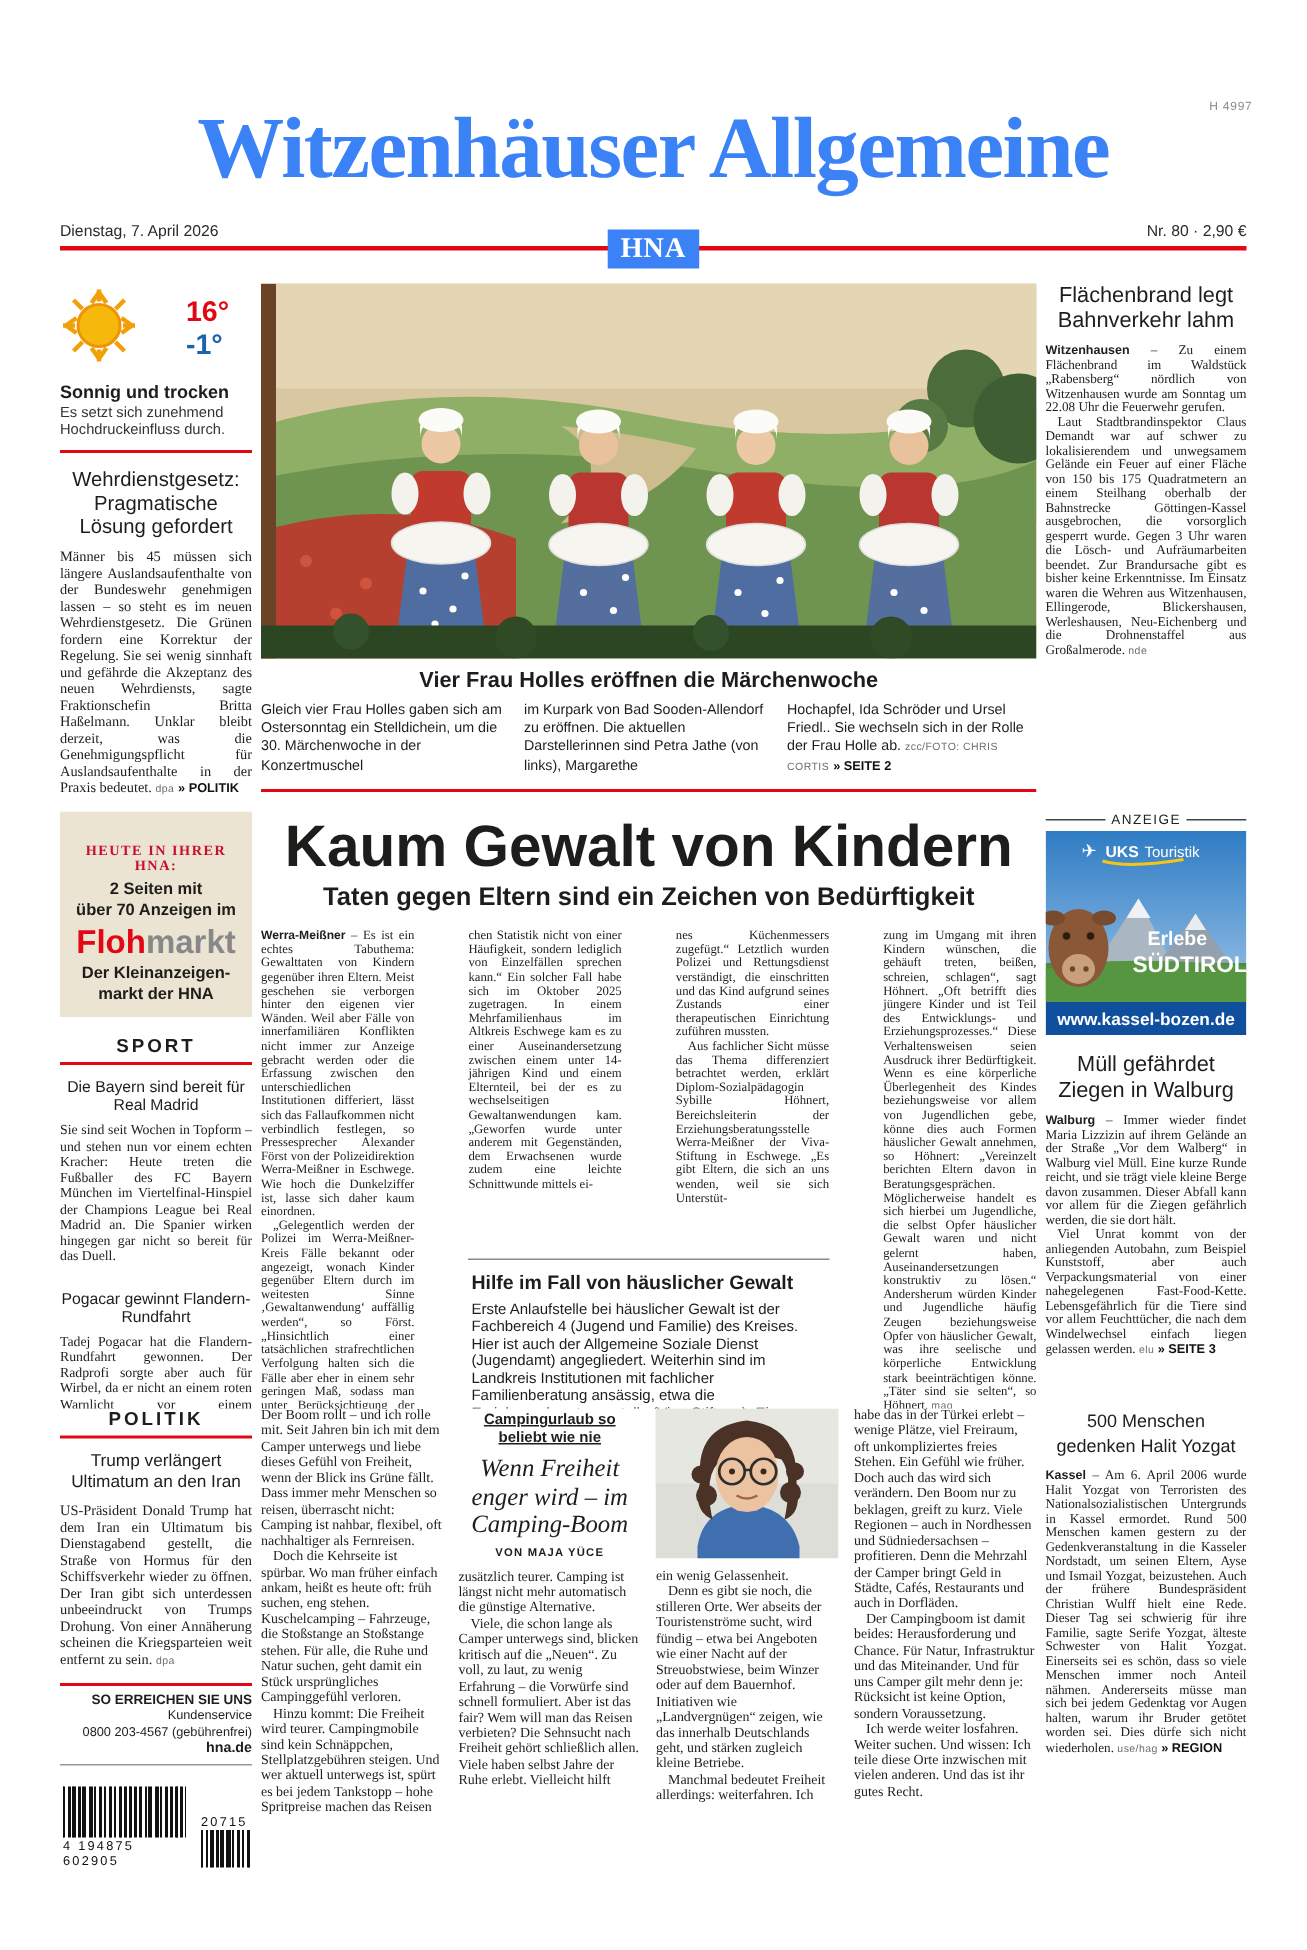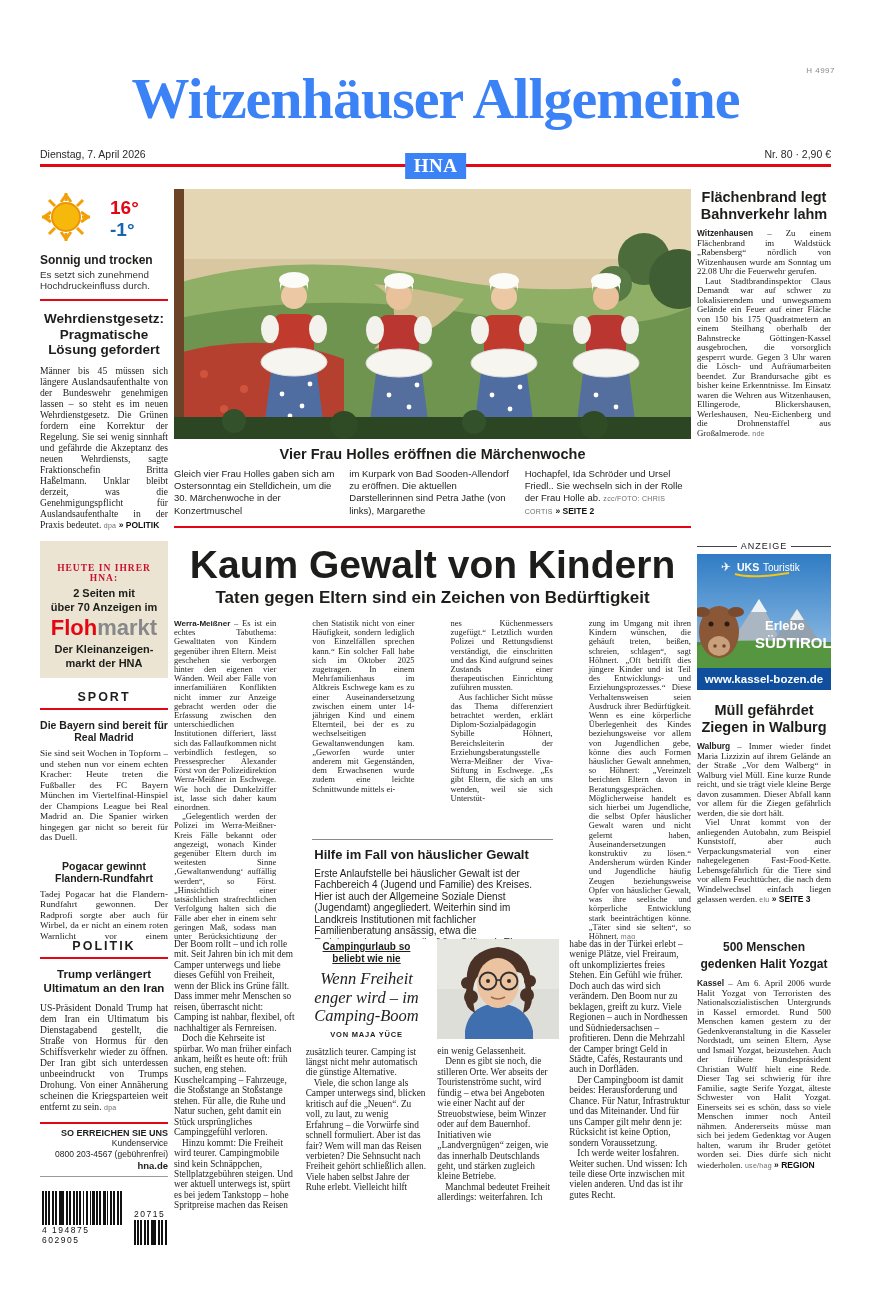--- a/index.html
+++ b/index.html
@@ -16,42 +16,42 @@
   .hna-logo{position:absolute;left:50%;transform:translateX(-50%);bottom:-15px;z-index:3;
             background:#3b82f6;color:#fff;font:bold 19px/26px "Liberation Serif",serif;
             padding:0 9px;letter-spacing:.5px;}
 
   
   .grid{display:grid;grid-template-columns:128px 517px 134px;grid-template-rows:352px 398px 336px;
         column-gap:6px;margin:22px 40px 0;}
   .cell{overflow:hidden;position:relative;}
 
   
-  .headline-s{font-family:"Liberation Sans",sans-serif;font-weight:bold;text-align:center;margin:0 0 7px;}
+  .headline-s{font-family:"Liberation Sans",sans-serif;font-weight:normal;text-align:center;margin:0 0 7px;}
   .h-left{font-size:13.5px;line-height:15.5px;}
   .h-right{font-size:14.5px;line-height:16.5px;}
   .h-trump{font-size:11.5px;line-height:13.5px;}
   .h-sport{font-size:10.5px;line-height:12px;margin-bottom:5px;}
   .bodytext p{margin:0;text-align:justify;}
   .bodytext p + p{text-indent:8px;}
   .bt-left p{font-size:9.6px;line-height:11px;}
   .bt-sport p{font-size:9.2px;line-height:10.5px;}
   .bt-right p{font-size:8.8px;line-height:9.5px;}
   .bt-main p{font-size:8.5px;line-height:9.2px;}
   .loc{font-family:"Liberation Sans",sans-serif;font-weight:bold;font-size:.95em;}
   .credit{font:7px "Liberation Sans",sans-serif;color:#6e6e6e;letter-spacing:.3px;}
   .ref{font:bold 8.5px "Liberation Sans",sans-serif;color:#111;white-space:nowrap;}
 
   .section-head{font:bold 12.5px "Liberation Sans",sans-serif;letter-spacing:2px;text-align:center;
                 padding-bottom:4px;border-bottom:2.5px solid #e30613;margin:0 0 9px;}
 
   
   .weather{padding-top:2px;}
   .weather-top{display:flex;align-items:center;gap:8px;}
-  .temps{display:flex;flex-direction:column;line-height:1.05;margin-left:10px;}
+  .temps{display:flex;flex-direction:column;line-height:1.05;margin-left:24px;}
   .temp-hi{font:bold 19px "Liberation Sans",sans-serif;color:#e30613;}
   .temp-lo{font:bold 19px "Liberation Sans",sans-serif;color:#1a63ae;}
   .weather-cond{font:bold 12px "Liberation Sans",sans-serif;margin-top:6px;}
   .weather-desc{font:9.8px/11.2px "Liberation Sans",sans-serif;color:#333;margin-top:2px;}
   .rule-red{border:none;border-top:2px solid #e30613;margin:8px 0 10px;}
   .rule-gray{border:none;border-top:1px solid #9a9a9a;margin:5px 0;}
 
   
   .photo{width:517px;height:250px;background:#cbbd97;}
   .caption-title{font:bold 14.5px "Liberation Sans",sans-serif;text-align:center;margin:7px 0 6px;}

